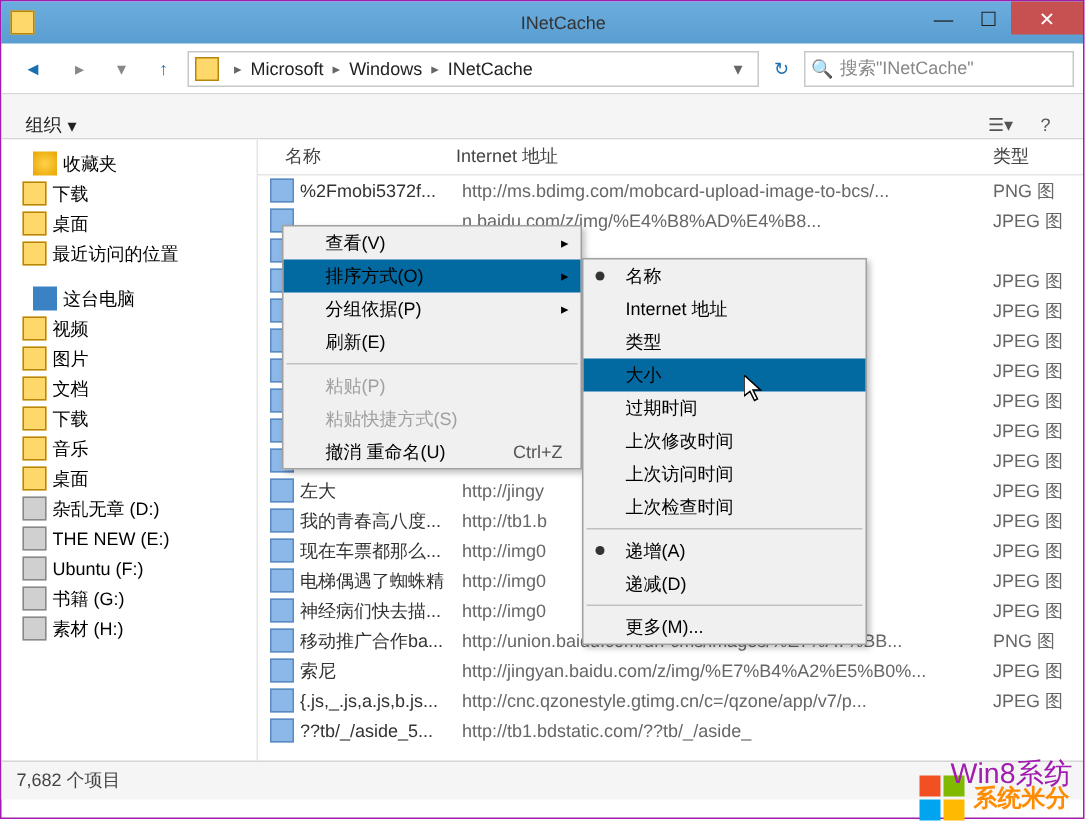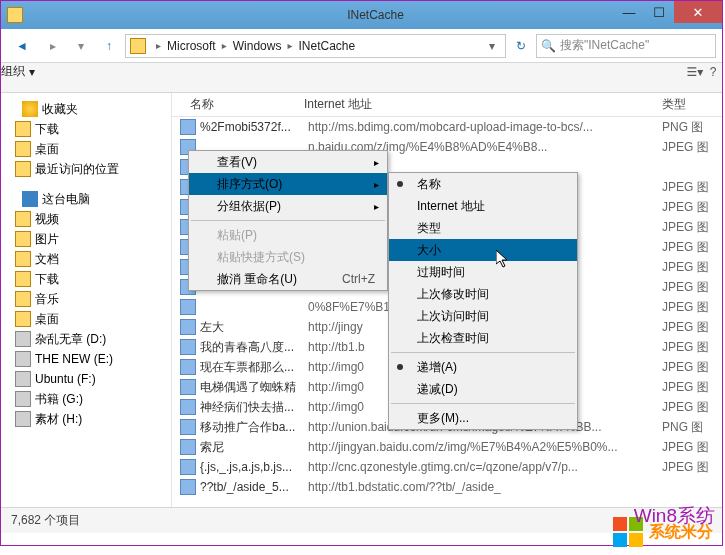--- a/index.html
+++ b/index.html
@@ -16,21 +16,21 @@
 .navbtn.back{width:30px;height:28px;color:#1a6fb0}
 .navbtn.up{color:#1a6fb0}
 .breadcrumb{flex:1;height:24px;border:1px solid #c8c8c8;display:flex;align-items:center;padding:0 4px;background:#fff}
 .breadcrumb .fico{width:16px;height:16px;background:#ffd86b;border:1px solid #b8860b;margin-right:6px}
 .breadcrumb .sep{color:#666;margin:0 4px;font-size:10px}
 .breadcrumb .crumb{color:#222;padding:0 2px}
 .breadcrumb .drop{margin-left:auto;color:#666;padding:0 6px}
 .refresh{width:22px;height:24px;display:flex;align-items:center;justify-content:center;color:#1a6fb0}
 .searchbox{width:180px;height:24px;border:1px solid #c8c8c8;display:flex;align-items:center;padding:0 4px;color:#888}
 .searchbox .sico{margin-right:4px}
-.cmdbar{height:30px;border-bottom:1px solid #d6d6d6;display:flex;align-items:flex-start;padding:0 0;background:#f5f5f5;}
+.cmdbar{height:30px;border-bottom:1px solid #d6d6d6;display:flex;align-items:flex-end;padding:0 16px;background:#f5f5f5;gap:12px}
 .cmdbtn{display:flex;align-items:center;gap:4px;color:#222}
 .cmdbar .spacer{flex:1}
 .viewico{width:18px;height:18px;display:flex;align-items:center;justify-content:center;color:#555}
 .body{display:flex;height:414px;background:#fff}
 .tree{width:171px;border-right:1px solid #e5e5e5;padding:6px 0;overflow:hidden}
 .tnode{display:flex;align-items:center;height:20px;padding-left:14px;gap:4px}
 .tnode.section{padding-left:21px}
 .tnode .tico{width:16px;height:16px;flex:0 0 16px}
 .tico.fav{background:radial-gradient(#ffd24a,#e8a400)}
 .tico.fold{background:#ffd86b;border:1px solid #b8860b}
@@ -324,20 +324,23 @@
       <span class="arr">▸</span>
     </div>
   <div class="mi hl">
       <span>排序方式(O)</span>
       <span class="arr">▸</span>
     </div>
   <div class="mi">
       <span>分组依据(P)</span>
       <span class="arr">▸</span>
     </div>
+  <div class="mi">
+      <span>刷新(E)</span>
+    </div>
   <div class="sepline"></div>
   <div class="mi dis">
       <span>粘贴(P)</span>
     </div>
   <div class="mi dis">
       <span>粘贴快捷方式(S)</span>
     </div>
   <div class="mi">
       <span>撤消 重命名(U)</span>
       <span class="sc">Ctrl+Z</span>

